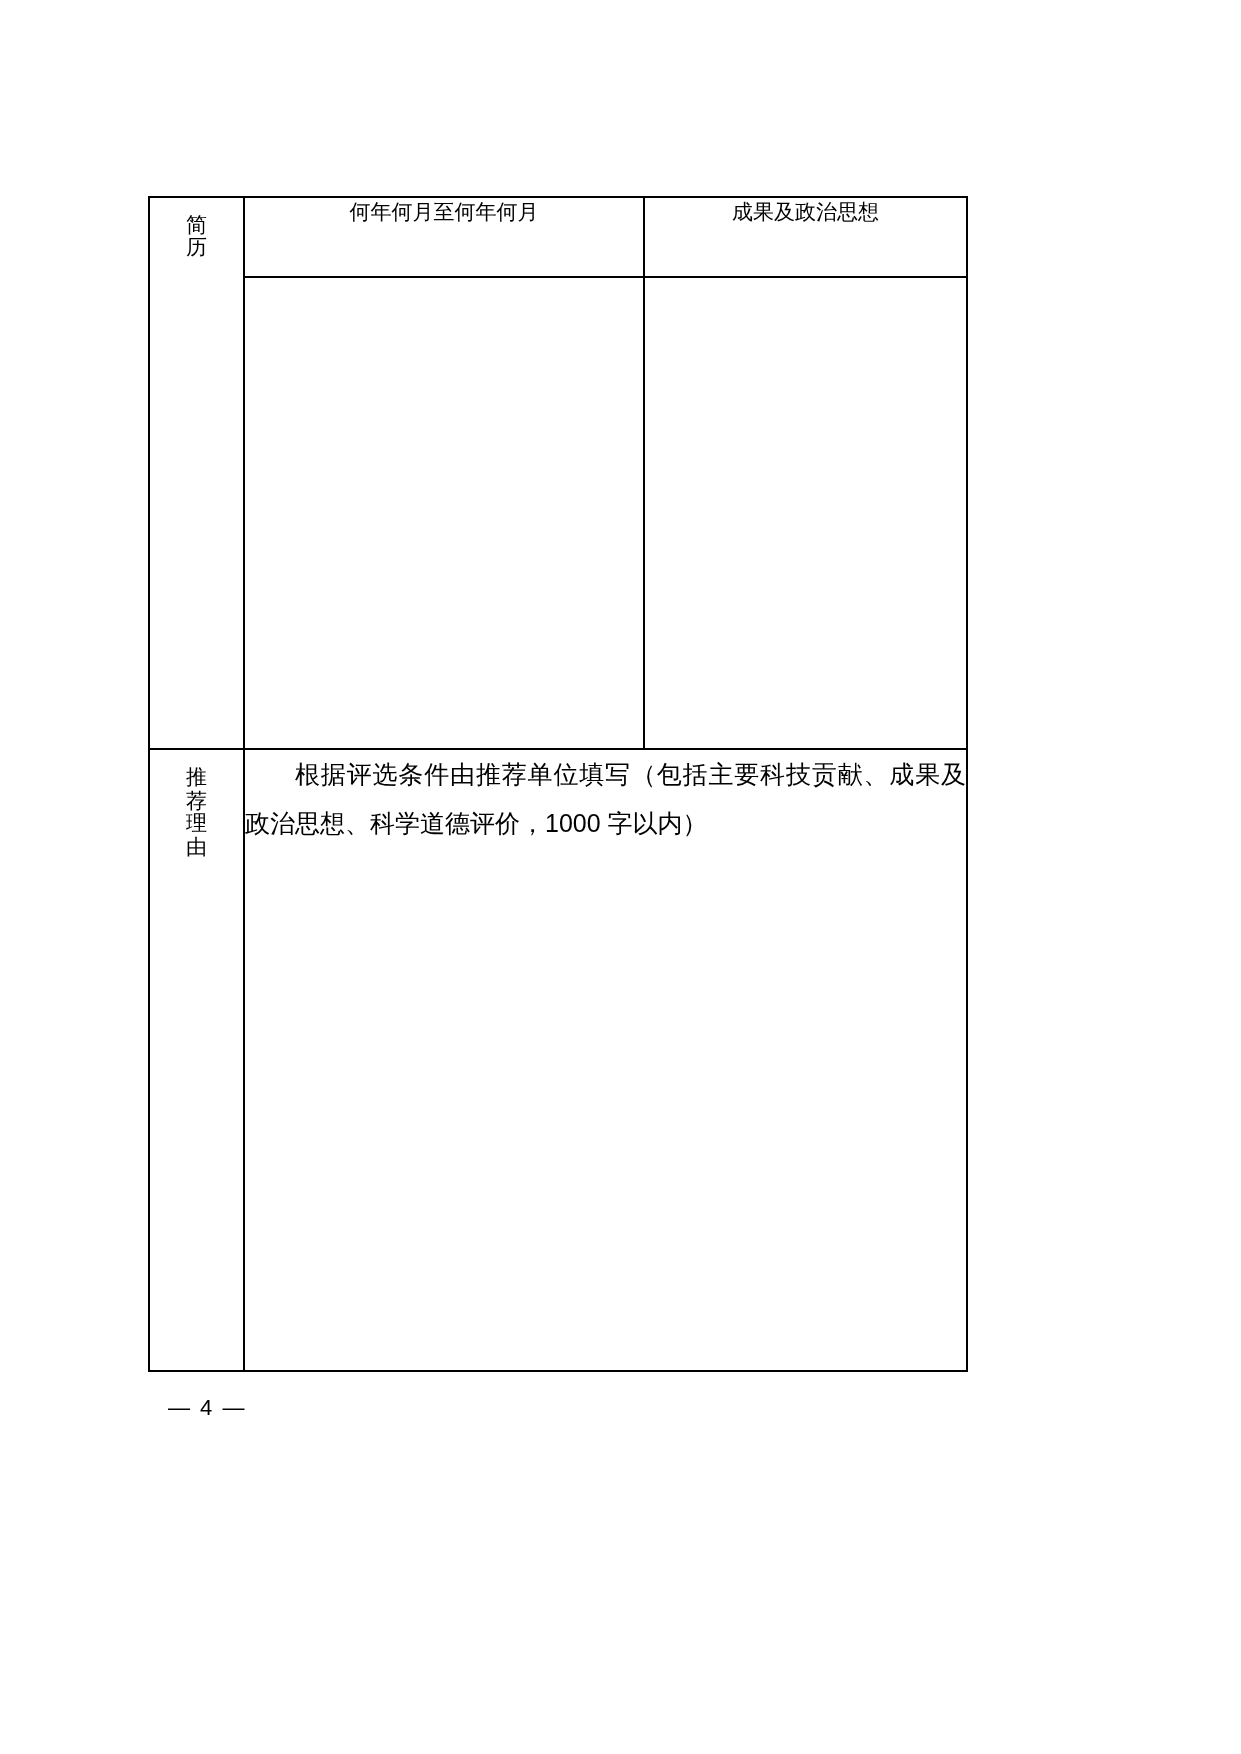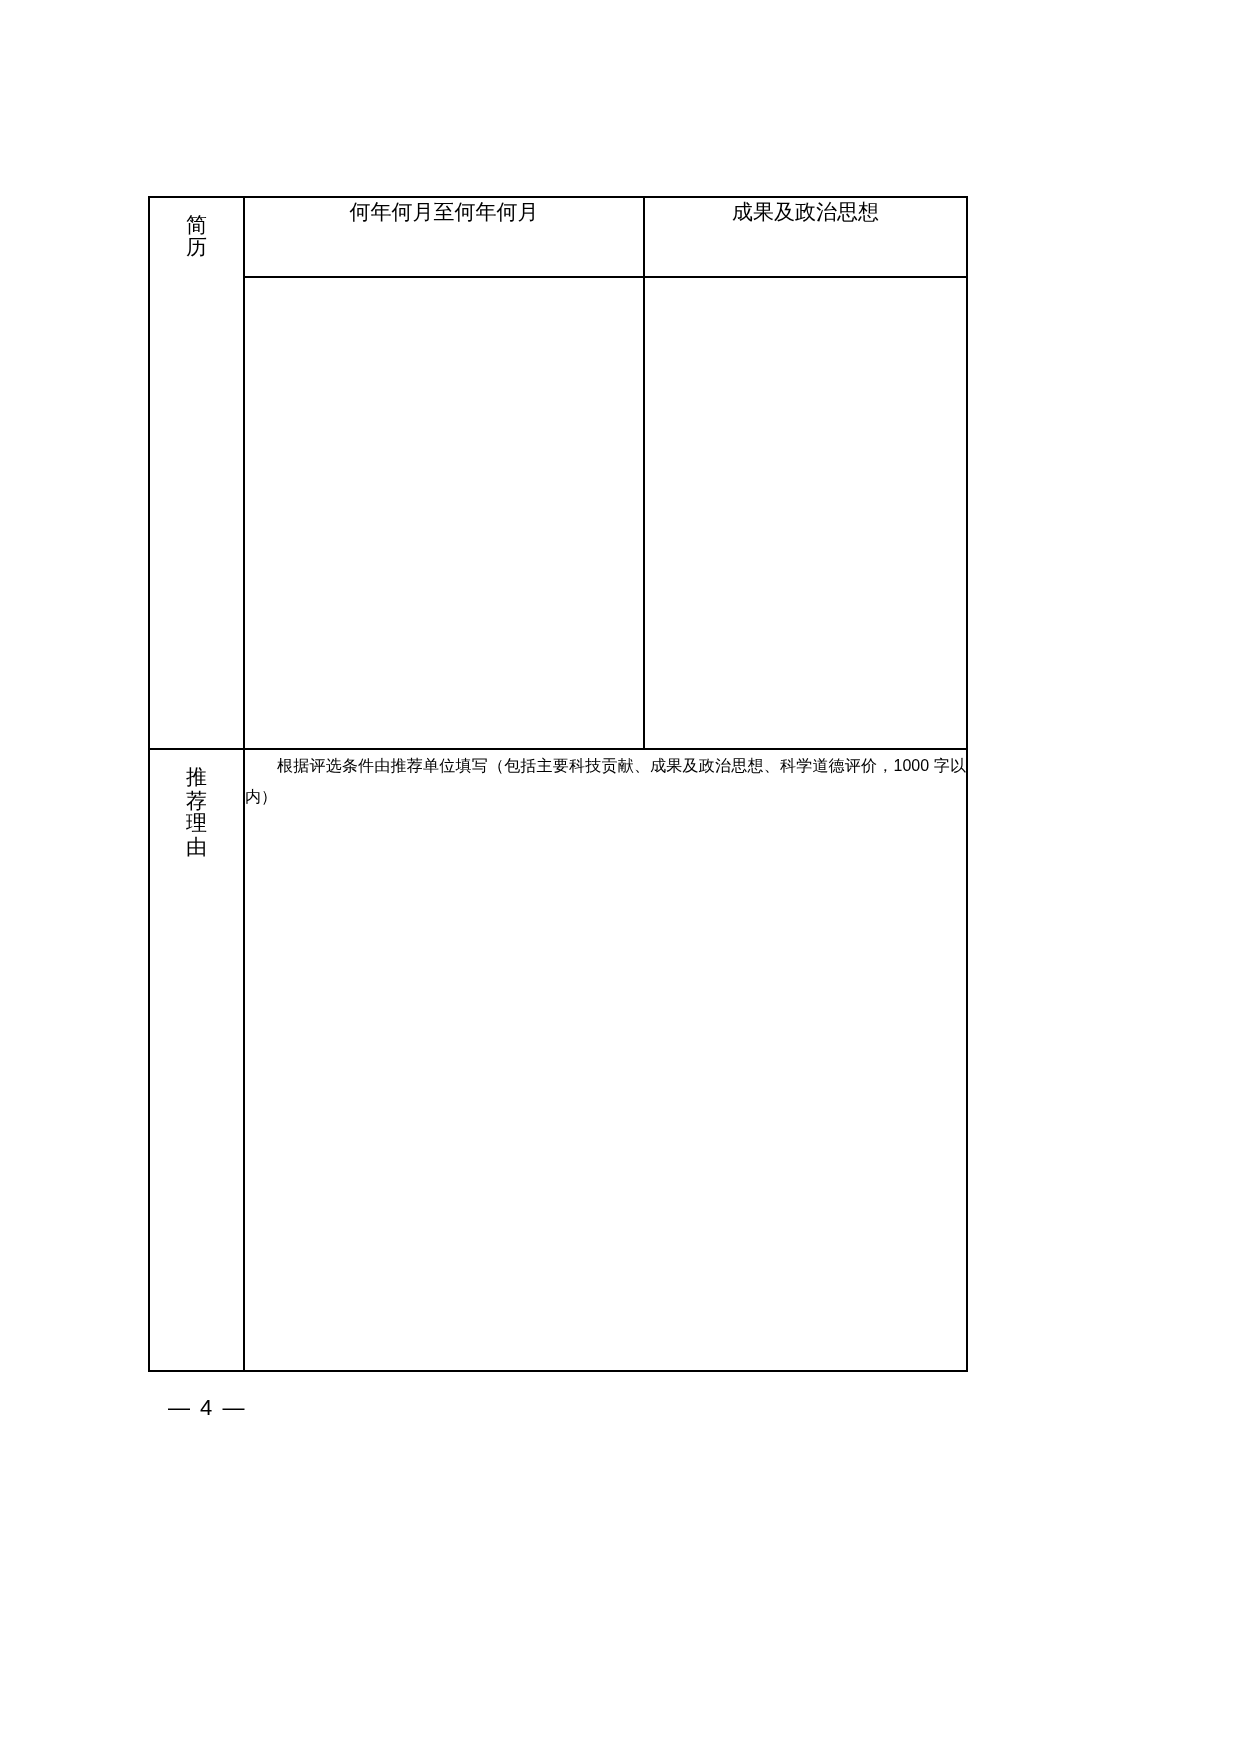--- a/index.html
+++ b/index.html
@@ -65,21 +65,21 @@
     font-family: "Liberation Sans", "DejaVu Sans", sans-serif;
   }
 
   .body-cell {
     height: 470px;
   }
 
   .reason-cell {
     height: 620px;
     padding: 14px 16px 0 16px;
-    font-size: 16px;
+    font-size: 25px;
     line-height: 1.95;
     font-family: "Liberation Sans", "DejaVu Sans", sans-serif;
     text-align: justify;
   }
 
   .reason-text {
     text-indent: 2em;
     margin: 0;
     display: block;
   }

